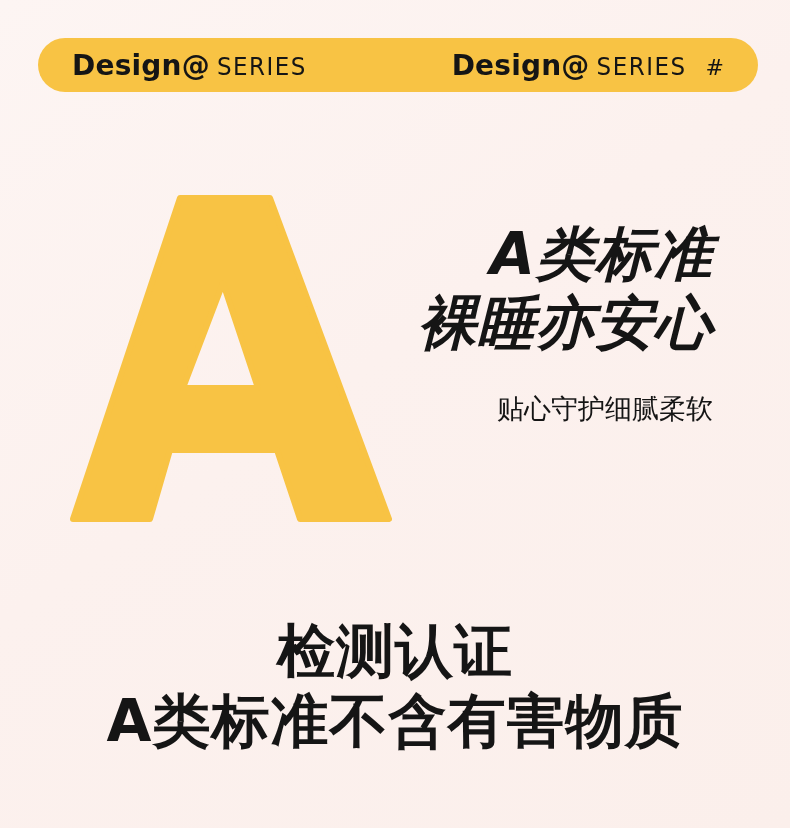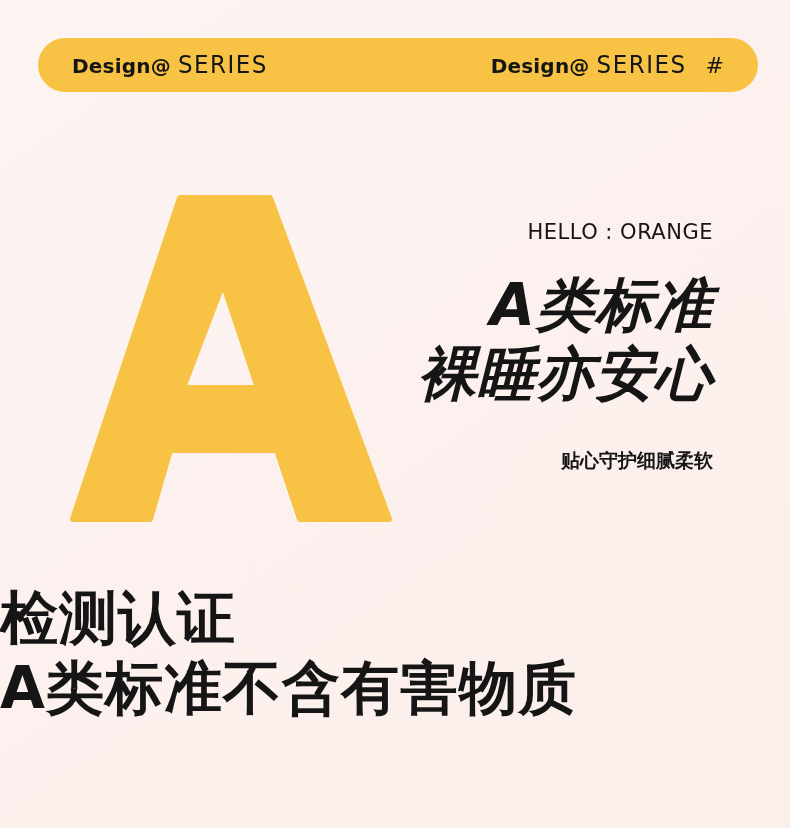--- a/index.html
+++ b/index.html
@@ -27,21 +27,21 @@
     left: 38px; top: 38px;
     width: 720px; height: 54px;
     background: var(--accent-yellow, #F8C344);
     border-radius: 27px;
     display: flex;
     align-items: center;
     justify-content: space-between;
     padding: 0 34px;
   }
   .brand { display: flex; align-items: baseline; gap: 7px; }
-  .brand-bold { font-size: 20px; font-weight: 800; letter-spacing: 0.2px; }
+  .brand-bold { font-size: 28px; font-weight: 800; letter-spacing: 0.2px; }
   .brand-light { font-size: 23px; font-weight: 400; letter-spacing: 1.5px; transform: scaleY(1.04); }
   .brand-suffix { font-size: 22px; font-weight: 400; margin-left: 12px; }
   .center-label { font-size: 23px; font-weight: 800; letter-spacing: 1px; }
 
   
   .big-a {
     position: absolute;
     left: 70px; top: 195px;
     width: 322px; height: 327px;
     display: block;
@@ -61,32 +61,32 @@
   }
   .hero-title {
     font-size: 58px;
     line-height: 69px;
     font-weight: 800;
     letter-spacing: 1px;
     white-space: nowrap;
     font-style: italic;
   }
   .hero-sub {
-    font-size: 19px;
+    font-size: 27px;
     line-height: 36px;
-    font-weight: 700;
+    font-weight: 400;
     white-space: nowrap;
   }
   .hero-sub.first { margin-top: 33px; }
 
   
   .cert {
     position: absolute;
-    left: 0; right: 0; top: 583px;
-    text-align: left;
+    left: 0; right: 0; top: 616px;
+    text-align: center;
   }
   .cert-title {
     font-size: 58px;
     line-height: 70px;
     font-weight: 800;
     letter-spacing: 1px;
     white-space: nowrap;
   }
   .cert-caption {
     font-size: 29px;
@@ -112,21 +112,20 @@
       <span class="brand-suffix">#</span>
     </div>
   </div>
 
   <svg class="big-a" viewBox="0 0 322 327" preserveAspectRatio="none" xmlns="http://www.w3.org/2000/svg">
     <title>A</title>
     <path d="M110 3 H200 L319 324 H230 L207 255 H100 L80 324 H3 Z M153 88 L188 193 H113 Z" fill-rule="evenodd" stroke="#F8C344" stroke-width="6" stroke-linejoin="round" fill="#F8C344"></path>
   </svg>
 
   <div class="hero-text">
-    <div class="eyebrow">HELLO : ORANGE</div>
     <div class="hero-title">A类标准</div>
     <div class="hero-title">裸睡亦安心</div>
     <div class="hero-sub first">贴心守护细腻柔软</div>
   </div>
 
   <div class="cert">
     <div class="cert-title">检测认证</div>
     <div class="cert-title">A类标准不含有害物质</div>
   </div>
 

